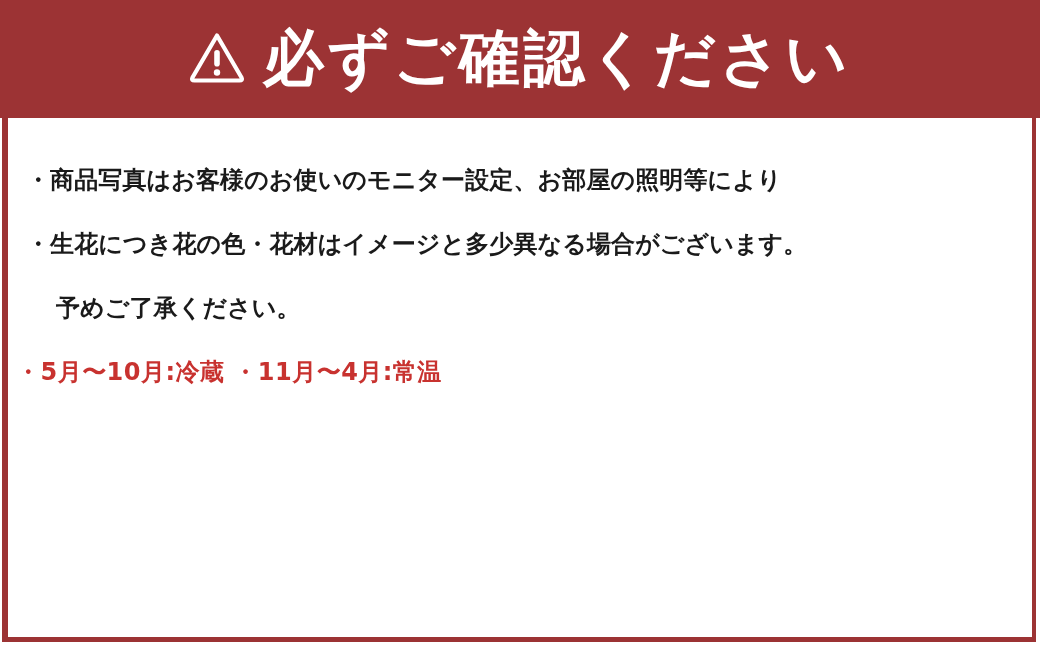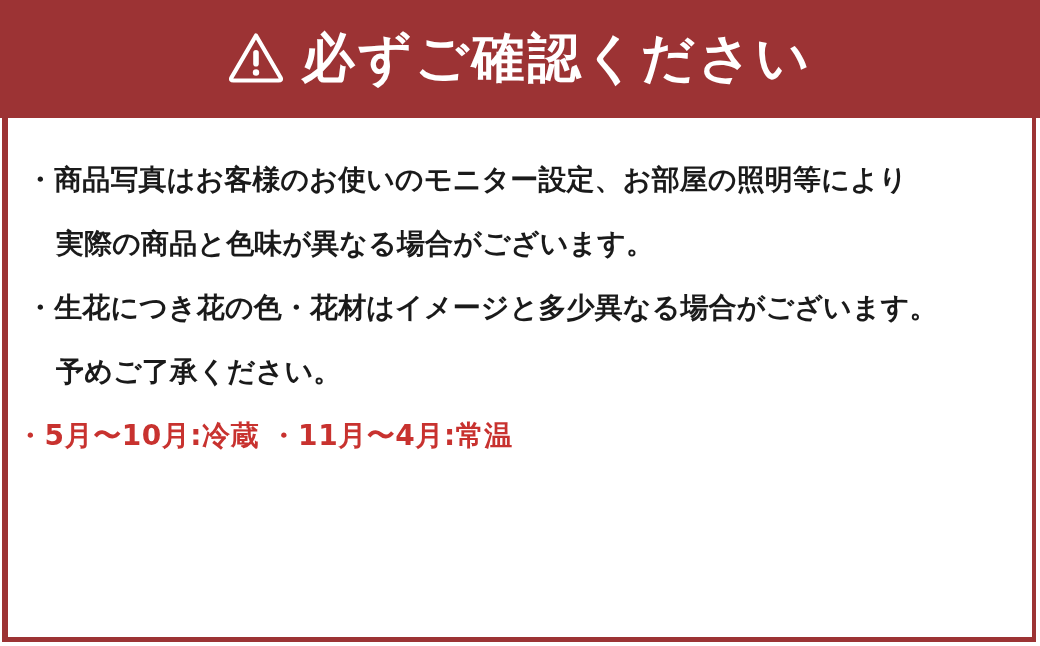--- a/index.html
+++ b/index.html
@@ -47,21 +47,21 @@
 
   .warn-icon {
     display: block;
     width: 56px;
     height: 52px;
     flex: 0 0 auto;
   }
 
   #notice-title {
     color: #ffffff;
-    font-size: 53px;
+    font-size: 61px;
     line-height: 1;
     font-weight: 700;
     letter-spacing: 0.055em;
     white-space: nowrap;
     font-family: "DejaVu Sans", "Liberation Sans", sans-serif;
   }
 
   
   #notice-body {
     position: absolute;
@@ -79,21 +79,21 @@
 
   #notice-list {
     margin: 0;
     padding: 30px 0 0 0;
     list-style: none;
   }
 
   .notice-line {
     height: 64px;
     line-height: 64px;
-    font-size: 28px;
+    font-size: 24px;
     font-weight: 700;
     color: #1a1a1a;
     white-space: nowrap;
     letter-spacing: 0.005em;
     padding-left: 18px;
     box-sizing: border-box;
     font-family: "DejaVu Sans", "Liberation Sans", sans-serif;
   }
 
   
@@ -121,20 +121,19 @@
           <circle cx="28" cy="41.5" r="3.2" fill="#ffffff"></circle>
         </svg>
       </span>
       <span id="notice-title">必ずご確認ください</span>
     </div>
   </div>
 
   <div id="notice-body">
     <ul id="notice-list">
         <li class="notice-line">・商品写真はお客様のお使いのモニター設定、お部屋の照明等により</li>
-        <li class="notice-line cont">実際の商品と色味が異なる場合がございます。</li>
         <li class="notice-line">・生花につき花の色・花材はイメージと多少異なる場合がございます。</li>
         <li class="notice-line cont">予めご了承ください。</li>
         <li class="notice-line accent">・5月〜10月:冷蔵 ・11月〜4月:常温</li>
       </ul>
   </div>
 
 </div>
 
 </body></html>

